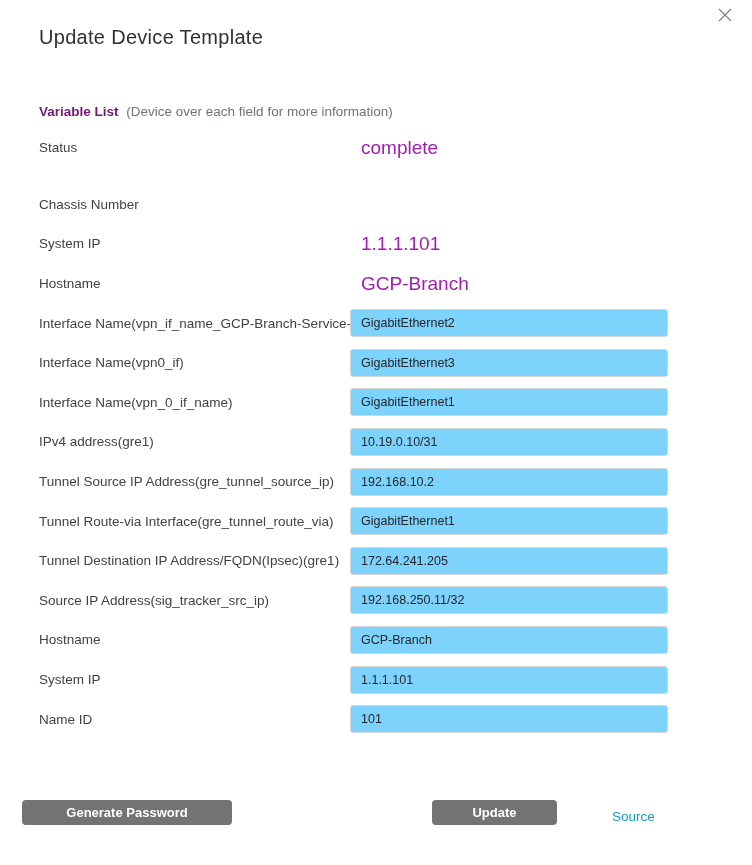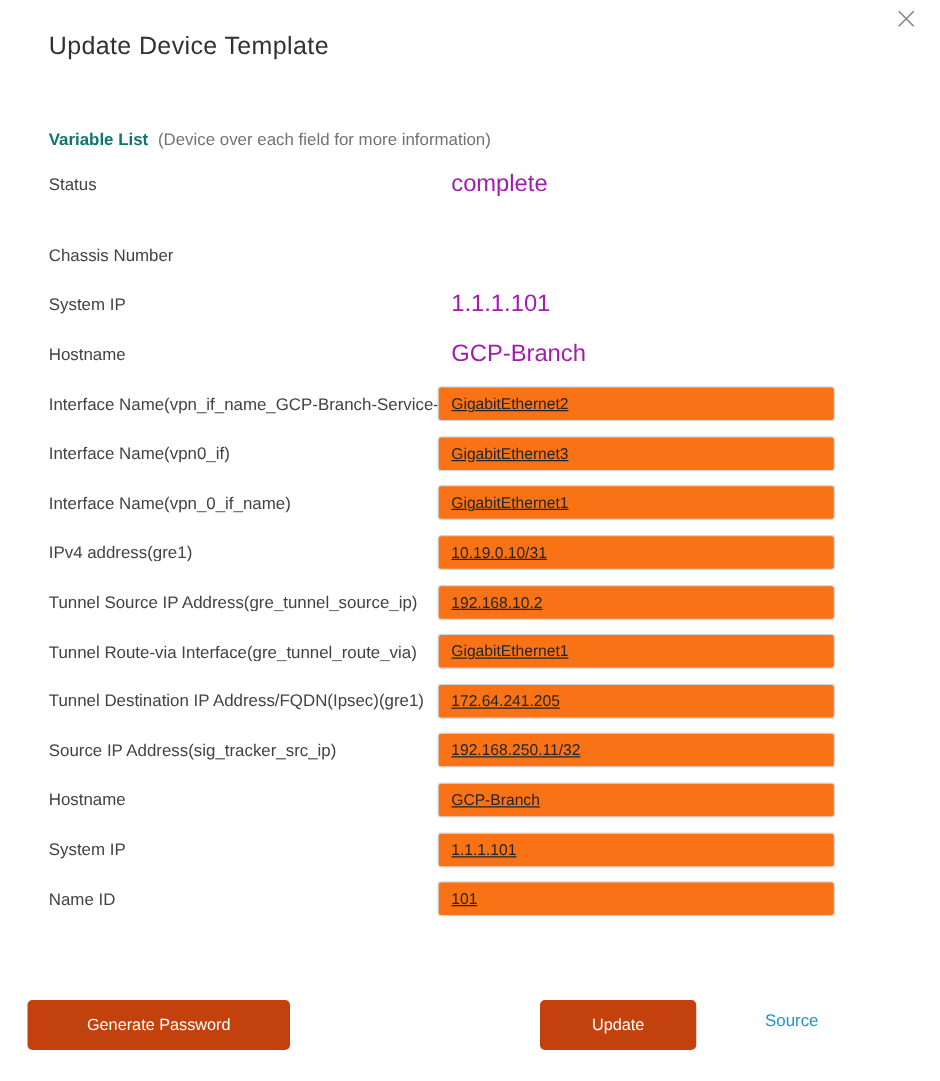--- a/index.html
+++ b/index.html
@@ -20,21 +20,21 @@
   }
   .content { padding: 0 84px 0 39px; }
   .title {
     margin: 0; padding-top: 20px;
     font-size: 20px; font-weight: 300;
     color: #2f3133; letter-spacing: 0.3px;
     line-height: 35px;
     white-space: nowrap;
   }
   .section-line { margin-top: 48px; font-size: 13.5px; line-height: 17px; }
-  .section-heading { font-weight: bold; color: #0f766e; }
+  .section-heading { font-weight: bold; color: #701a75; }
   .section-hint { color: #6f7377; margin-left: 4px; }
   .rows { margin-top: 0; }
   .static-rows { margin-top: 8px; }
   .row { display: flex; align-items: center; height: 39.6px; }
   .static-rows .row:nth-child(2) { margin-top: 17px; }
   .field-label {
     flex: 0 0 311px;
     font-size: 13.5px; color: #404244;
     white-space: nowrap; overflow: hidden;
   }
@@ -43,30 +43,30 @@
     font-size: 19px; color: #a21caf;
     white-space: nowrap;
   }
   .field-input {
     width: 318px; height: 28px;
     border: 1px solid #d4d7d9; border-radius: 3px;
     padding: 0 10px;
     font-size: 12.5px; color: #232528;
     font-family: "Liberation Sans", sans-serif;
     outline: none;
-    background: #f97316;
-    text-decoration: underline;
+    background: #7dd3fc;
   }
   .footer { position: relative; height: 33px; margin-top: 61px; }
   .btn {
-    position: absolute; top: 0; height: 40px;
+    position: absolute; top: 0; height: 25px;
     border: none; border-radius: 4px;
-    background: #c2410c; color: #ffffff;
+    background: #737373; color: #ffffff;
     font-size: 13px; font-family: "Liberation Sans", sans-serif;
     cursor: pointer;
+    font-weight: bold;
   }
   .btn-generate { left: 22px; width: 210px; }
   .btn-update { left: 432px; width: 125px; }
   .cancel-link {
     position: absolute; left: 612px; top: 0;
     line-height: 33px;
     color: #1898CE; font-size: 13.5px;
     cursor: pointer; text-decoration: none;
   }
 </style>

